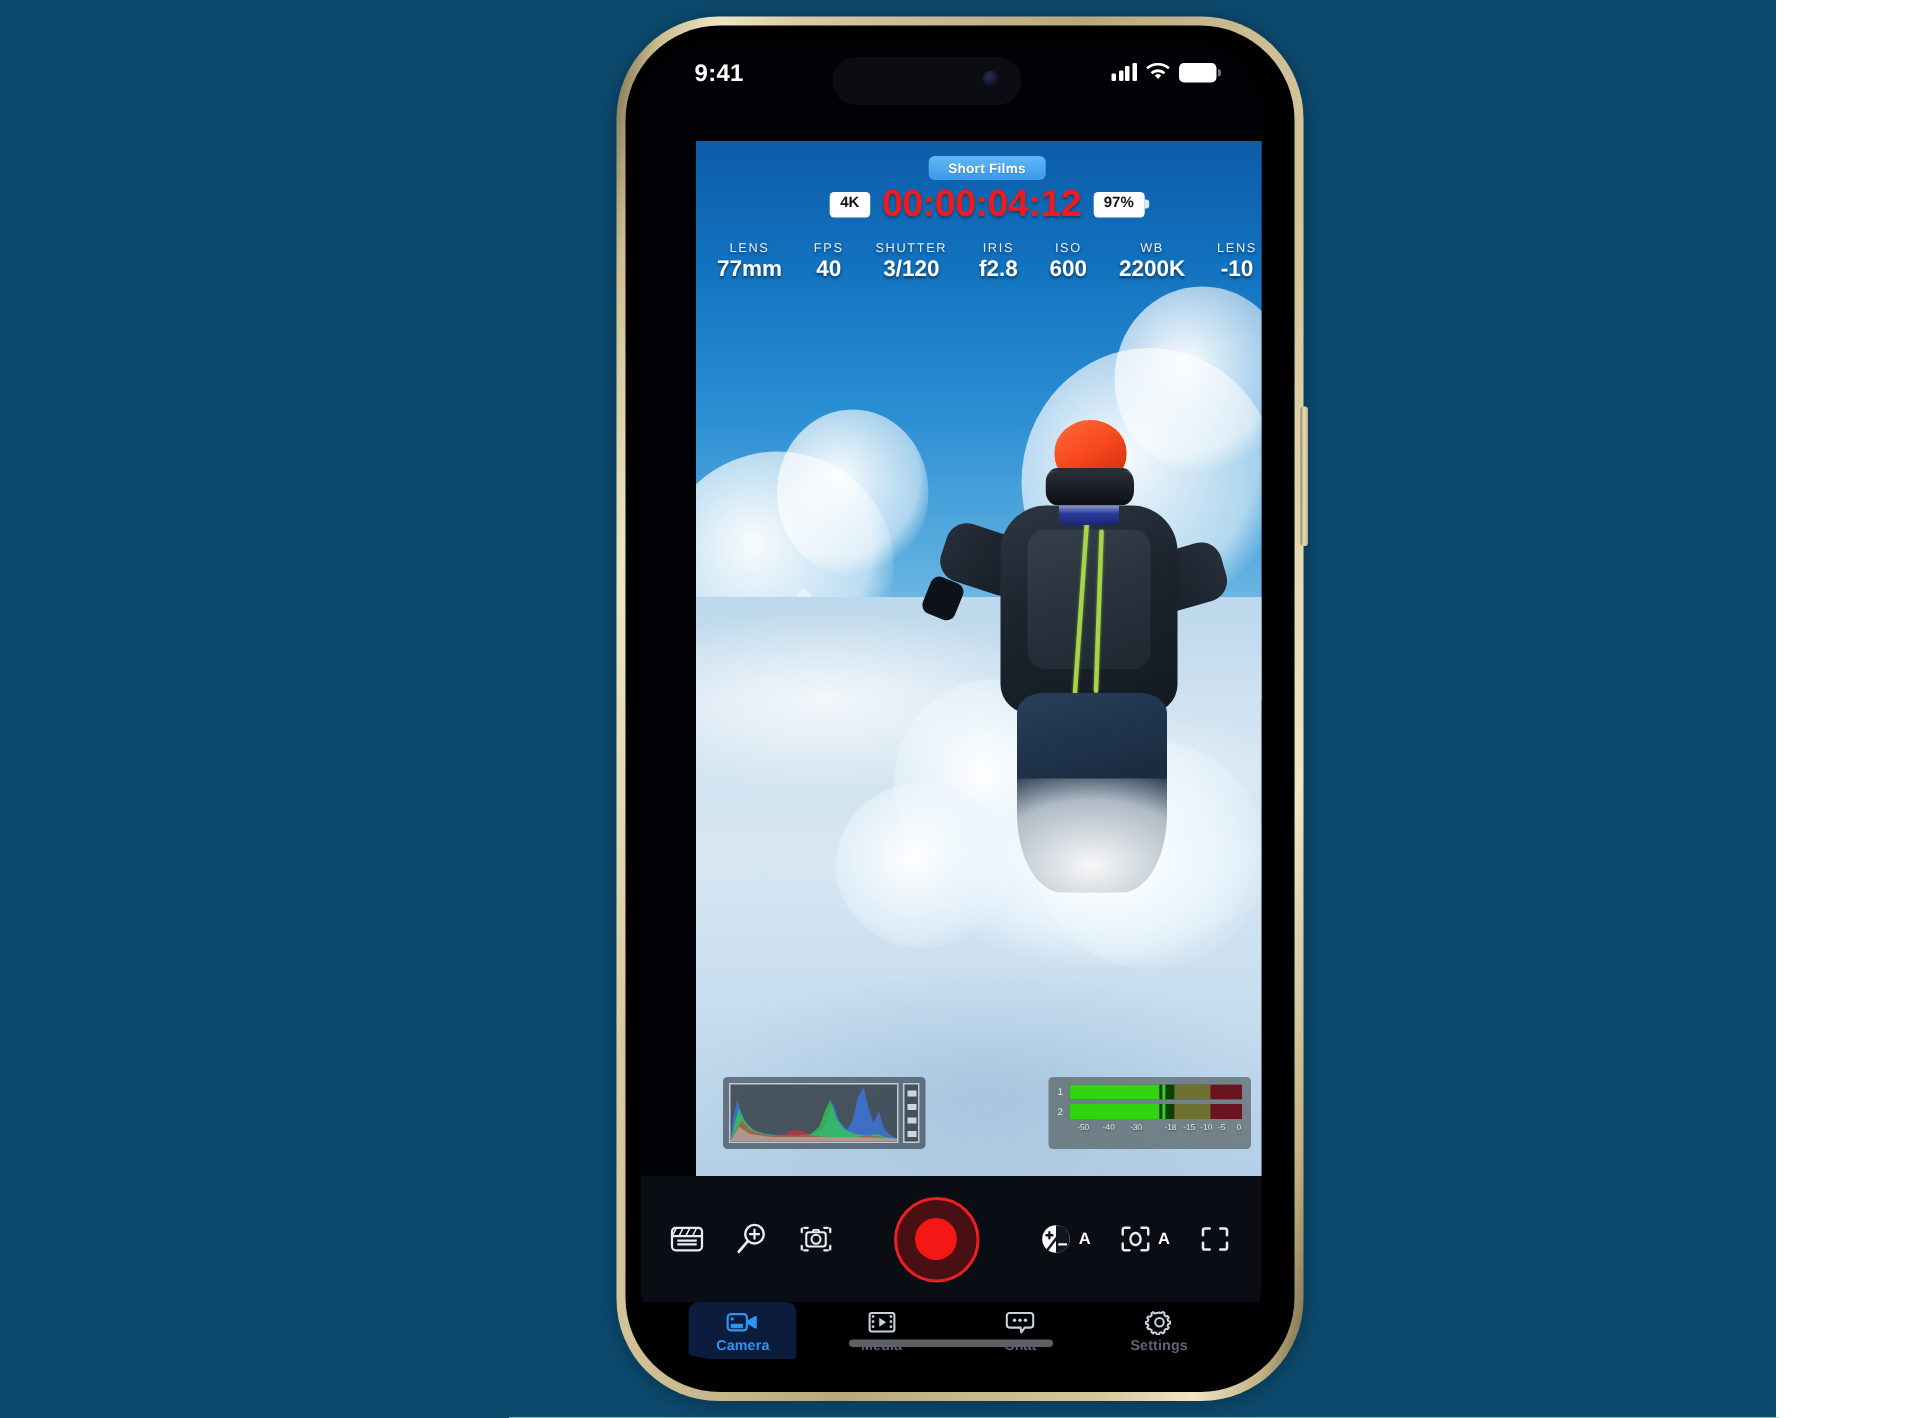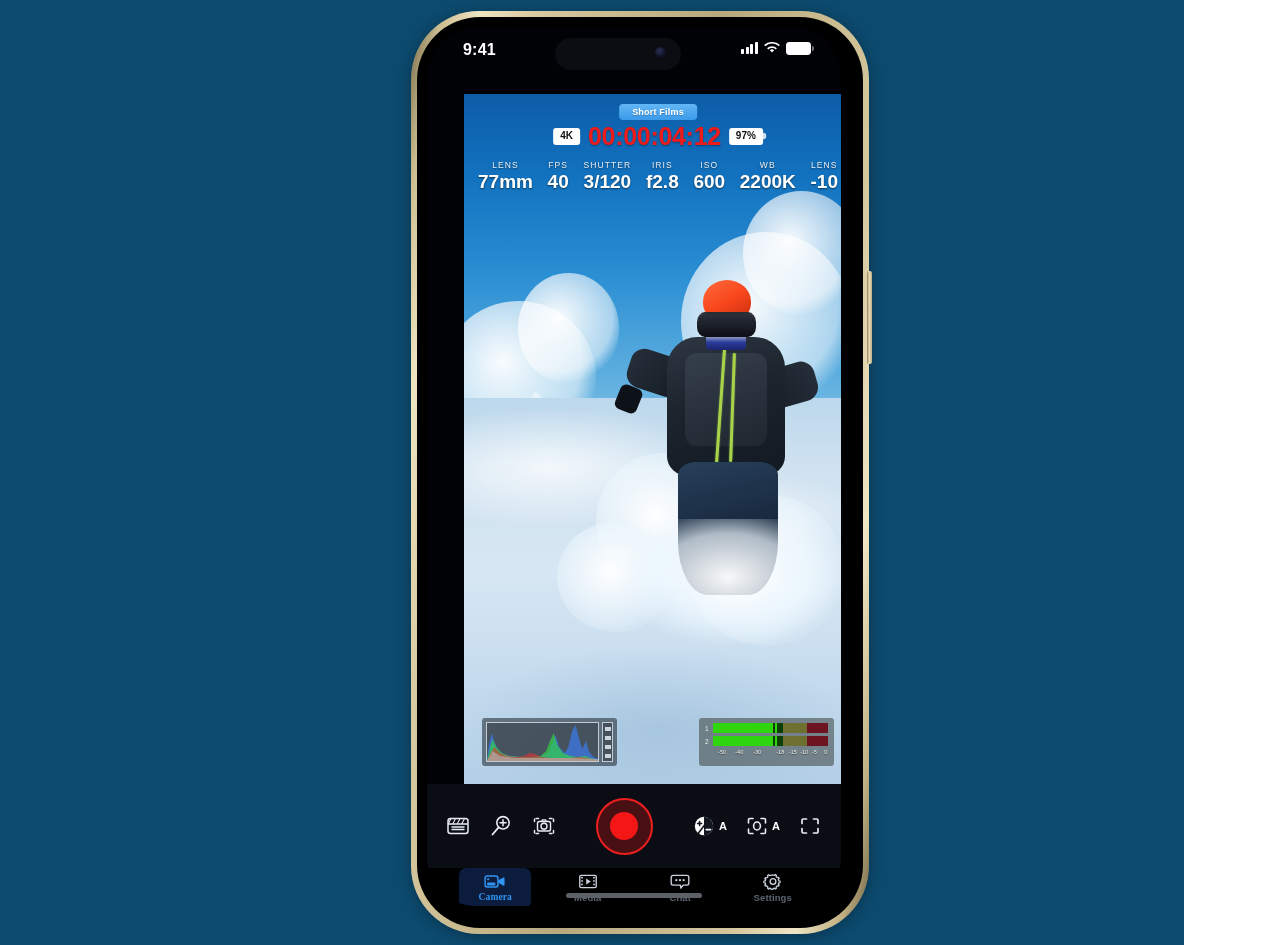--- a/index.html
+++ b/index.html
@@ -221,21 +221,21 @@
   #meta-row {
     position:absolute; left:14px; right:14px; top:66px;
     display:flex; justify-content:space-between; align-items:flex-start;
   }
   .meta { text-align:center; }
   .meta .k {
     display:block; color:#e9eef4; font-size:8.5px; letter-spacing:1.1px;
     text-shadow: 0 1px 2px rgba(0,0,0,.5); margin-bottom:1px;
   }
   .meta .v {
-    display:block; color:#ffffff; font-size:19px; font-weight:bold;
+    display:block; color:#ffffff; font-size:15px; font-weight:bold;
     text-shadow: 0 1px 2px rgba(0,0,0,.55);
   }
 
   
   #histogram {
     position:absolute; left:18px; bottom:18px; width:135px; height:48px;
     background: rgba(28,34,42,.55); border-radius:3px; padding:4px;
     display:flex; gap:3px; align-items:stretch;
   }
   #histo-plot {
@@ -301,21 +301,21 @@
     position:absolute; left:0; top:841px; width:414px; height:38px;
     background:#000;
     display:flex; align-items:flex-start; justify-content:space-around;
     padding: 0 22px;
   }
   .tab {
     position:relative; width:72px; padding: 5px 0 6px;
     display:flex; flex-direction:column; align-items:center; gap:2px;
     border-radius:7px; cursor:pointer;
   }
-  .tab.active { background:#0b1c3d;font-family:Liberation Serif, serif; }
+  .tab.active { background:#0b1c3d; }
   .tab .tab-icon { width:22px; height:17px; display:block; }
   .tab .tab-label { font-size:9.5px; font-weight:bold; letter-spacing:.1px; }
   .tab.active .tab-label { color:#2f94f2; }
   .tab .tab-label { color:#5b6472; }
   #home-indicator {
     position:absolute; left:50%; bottom:8px; transform: translateX(-50%);
     width:136px; height:5px; border-radius:3px; background:#5d6167;
   }
 </style>
 </head>

